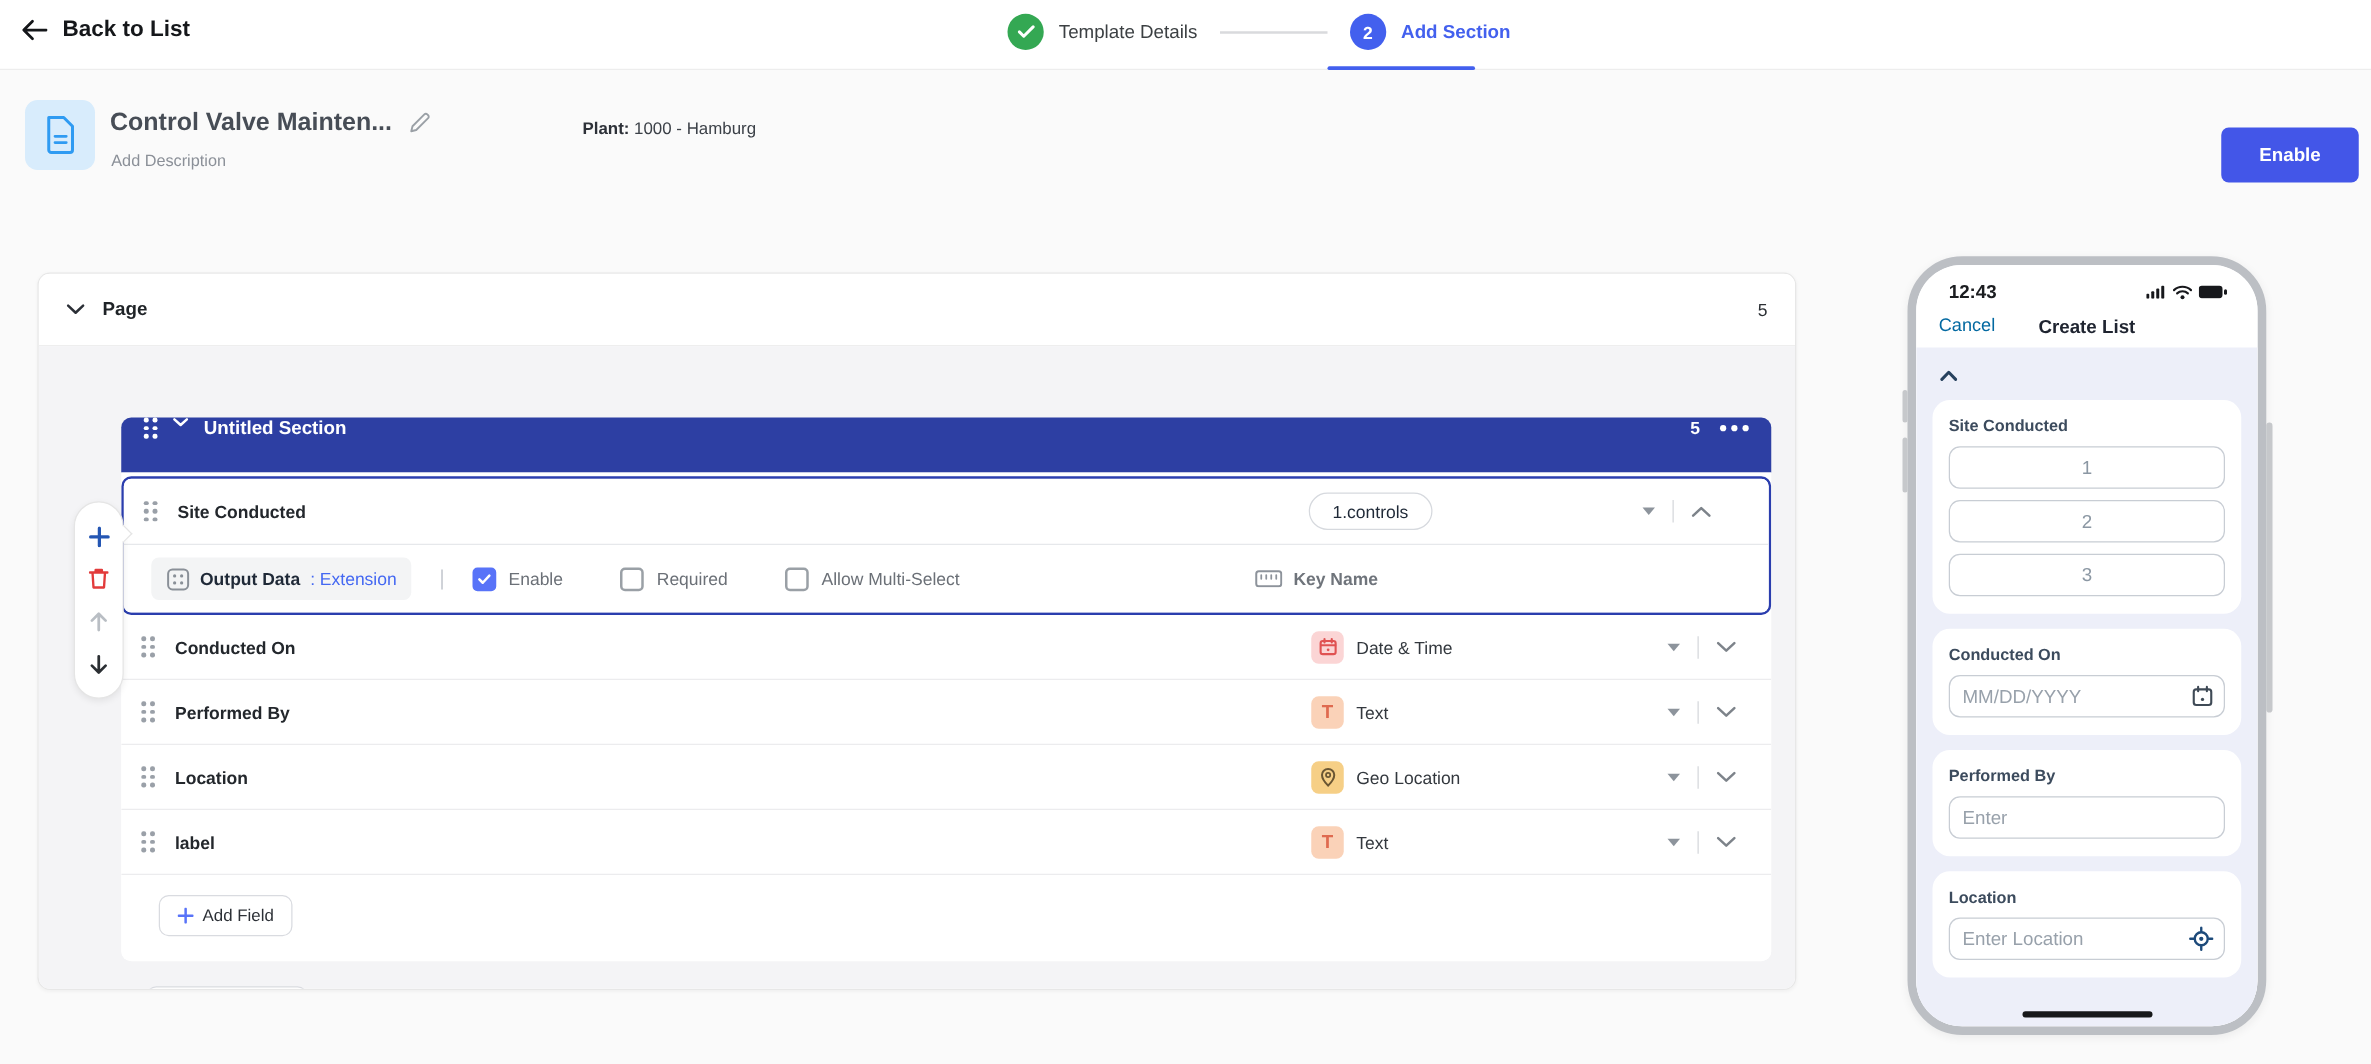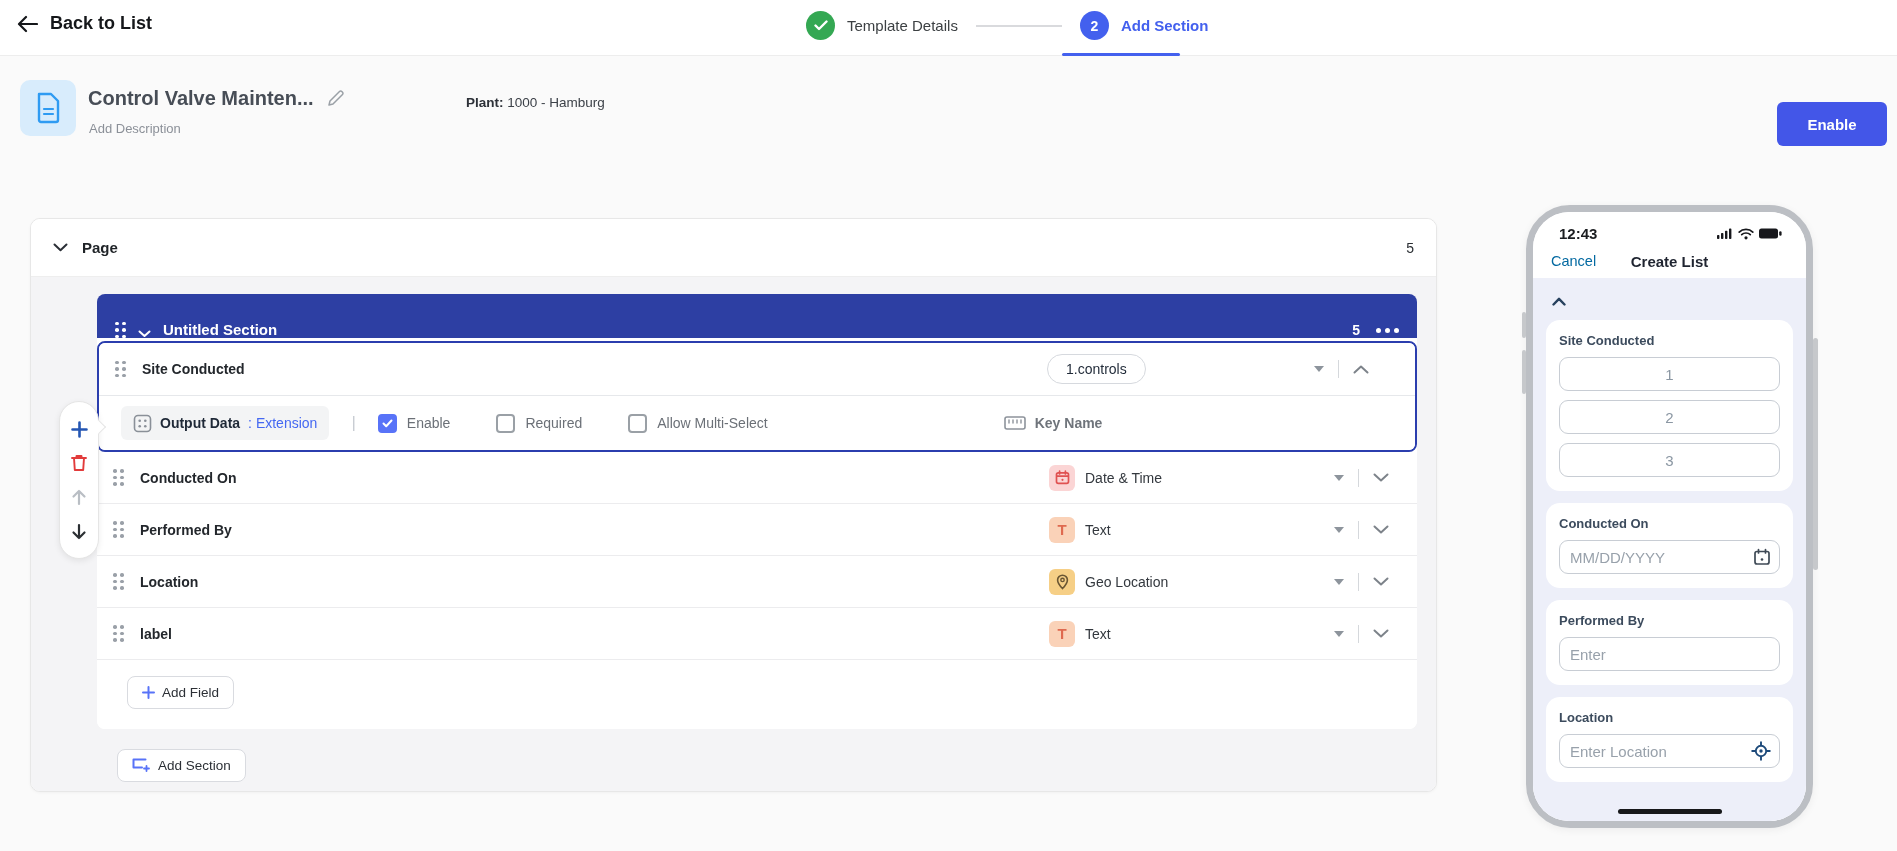--- a/index.html
+++ b/index.html
@@ -29,21 +29,21 @@
   .publish-btn { position:absolute; left:1777px; top:102px; width:110px; height:44px; background:#4356e8; color:#fff; font-size:15px; font-weight:600; border:none; border-radius:6px; cursor:pointer; font-family:inherit; }
 
   
   .panel { position:absolute; left:30px; top:218px; width:1407px; height:574px; background:#fff; border:1px solid #e7e7e7; border-radius:10px; box-shadow:0 1px 3px rgba(0,0,0,.04); overflow:hidden; }
   .page-header { height:58px; display:flex; align-items:center; gap:14px; padding:0 22px; border-bottom:1px solid #eeeeee; background:#fff; }
   .page-title { font-size:15px; font-weight:700; color:#1f2327; }
   .page-count { margin-left:auto; font-size:14px; color:#2a2e33; }
   .page-body { position:relative; height:515px; background:#f4f4f6; padding:17px 0 0 66px; }
 
   .section { width:1320px; }
-  .section-header { height:44px; background:#2d3fa3; border-radius:8px 8px 0 0; display:flex; align-items:flex-end; gap:12px; padding:0 18px; }
+  .section-header { height:44px; background:#2d3fa3; border-radius:8px 8px 0 0; display:flex; align-items:flex-start; gap:12px; padding:0 18px;margin-top:40px; }
   .section-title { font-size:15px; font-weight:700; color:#fff; }
   .section-right { margin-left:auto; display:flex; align-items:center; gap:16px; }
   .section-count { color:#fff; font-size:14px; font-weight:600; }
   .menu-dots { display:flex; gap:4px; cursor:pointer; }
   .menu-dots i { width:5px; height:5px; border-radius:50%; background:#fff; }
 
   .section-body { background:#fff; border-radius:0 0 8px 8px; overflow:hidden; }
 
   .dots { display:grid; grid-template-columns:repeat(2, 4px); gap:3px 3px; cursor:grab; }
   .dots i { width:3.5px; height:3.5px; border-radius:50%; background:#9aa0a8; }

